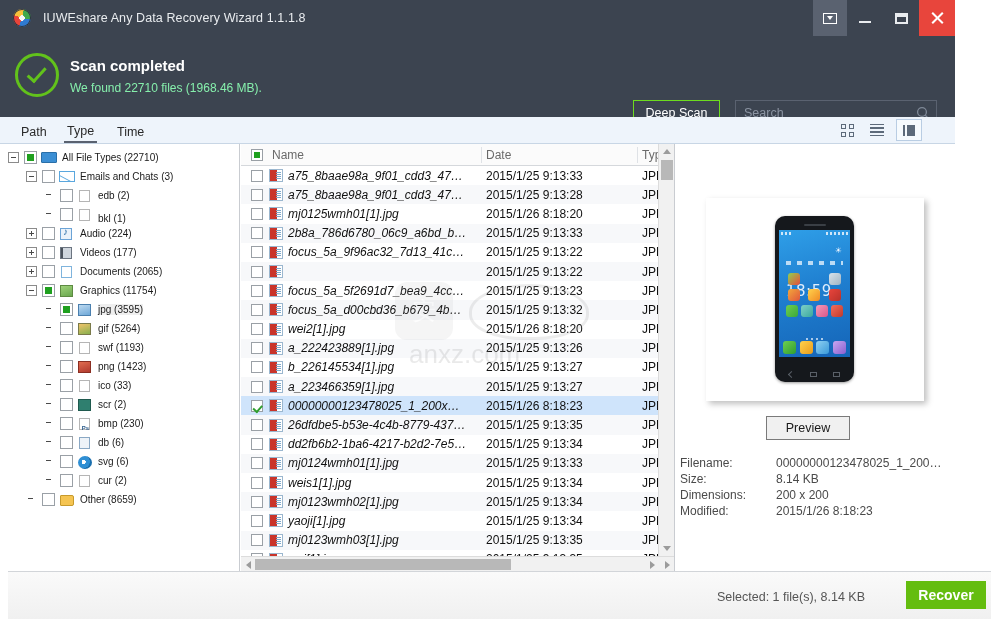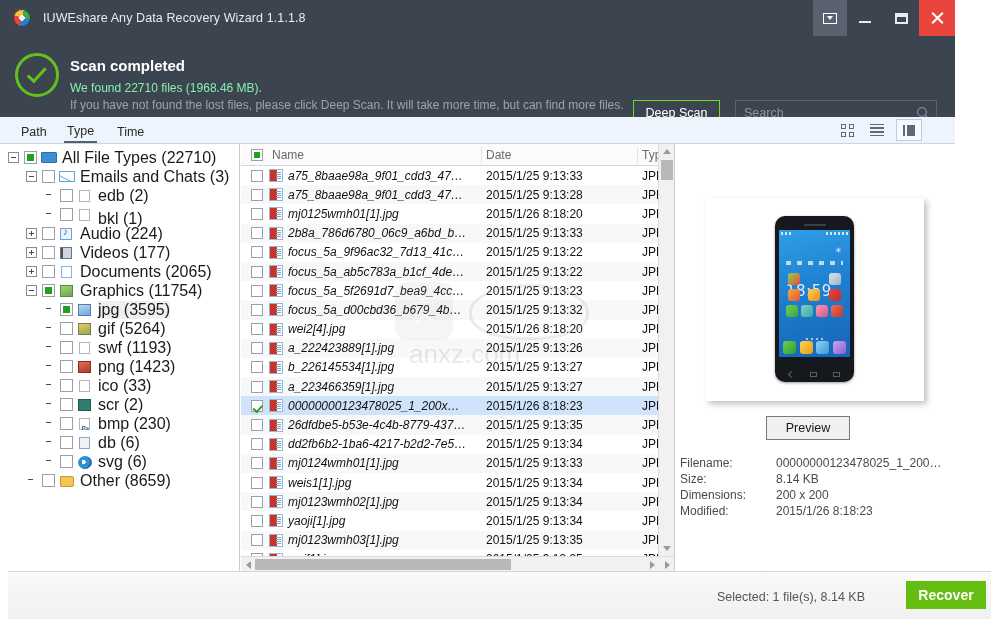--- a/index.html
+++ b/index.html
@@ -159,21 +159,21 @@
     border-right: 1px solid #c9ccd1;
     overflow: hidden;
   }
   .tree {
     position: relative; padding-top: 4px; font-size: 12px; color: #1a1a1a;
   }
   .trow {
     position: relative; height: 19px; display: flex; align-items: center;
     white-space: nowrap; cursor: pointer;
   }
-  .trow .lbl { font-size: 16px; }
+  .trow .lbl { font-size: 10px; }
   .trow.sel .lbl { background: #efefef; }
   .expander {
     width: 11px; height: 11px; border: 1px solid #8b8b8b; background: #fff;
     position: relative; flex: 0 0 auto;
   }
   .expander::before {
     content: ""; position: absolute; left: 2px; top: 4px; width: 5px; height: 1px; background: #4a4a4a;
   }
   .expander.plus::after {
     content: ""; position: absolute; left: 4px; top: 2px; width: 1px; height: 5px; background: #4a4a4a;
@@ -420,21 +420,20 @@
       </div>
     </div>
   </div>
 
   <div class="banner">
     <div class="check-circle">
       <span class="check-mark"></span>
     </div>
     <div class="banner-title">Scan completed</div>
     <div class="banner-l1">We found 22710 files (1968.46 MB).</div>
-    <div class="banner-l2">If you have not found the lost files, please click Deep Scan. It will take more time, but can find more files.</div>
     <button class="deep-scan">Deep Scan</button>
     <div class="search-wrap">
       <input class="search-input" placeholder="Search" style="">
       <span class="search-icon">
         <svg width="15" height="15" viewBox="0 0 15 15">
           <circle cx="6" cy="6" r="4.4" fill="none" stroke="#7e8896" stroke-width="1.3"></circle>
           <line x1="9.3" y1="9.3" x2="13.6" y2="13.6" stroke="#7e8896" stroke-width="1.3"></line>
         </svg>
       </span>
     </div>
@@ -601,20 +600,28 @@
           <span class="lbl" style="margin-left: 5px;">db (6)</span>
         </div>
         <div class="trow" style="padding-left: 44px;">
           <span class="expander none"></span>
           <span class="cbox" style="margin-left: 5px;"></span>
           <span class="ficon" style="margin-left: 4px;">
             <span class="ic-svg" style="display: block;"></span>
           </span>
           <span class="lbl" style="margin-left: 5px;">svg (6)</span>
         </div>
+        <div class="trow" style="padding-left: 44px;">
+          <span class="expander none"></span>
+          <span class="cbox" style="margin-left: 5px;"></span>
+          <span class="ficon" style="margin-left: 4px;">
+            <span class="ic-doc" style="display: block;"></span>
+          </span>
+          <span class="lbl" style="margin-left: 5px;">cur (2)</span>
+        </div>
         <div class="trow" style="padding-left: 26px;">
           <span class="expander none"></span>
           <span class="cbox" style="margin-left: 5px;"></span>
           <span class="ficon" style="margin-left: 4px;">
             <span class="ic-folder" style="display: block;"></span>
           </span>
           <span class="lbl" style="margin-left: 5px;">Other (8659)</span>
         </div>
       </div>
   </div>
@@ -660,42 +667,41 @@
         <div class="frow">
           <span class="fcb"></span>
           <span class="fileicon"></span>
           <span class="fname">focus_5a_9f96ac32_7d13_41c…</span>
           <span class="fdate">2015/1/25 9:13:22</span>
           <span class="ftype">JPE</span>
         </div>
         <div class="frow alt">
           <span class="fcb"></span>
           <span class="fileicon"></span>
-          <span class="fname">focus_5a_ab5c783a_b1cf_4de…</span>
           <span class="fdate">2015/1/25 9:13:22</span>
           <span class="ftype">JPE</span>
         </div>
         <div class="frow">
           <span class="fcb"></span>
           <span class="fileicon"></span>
           <span class="fname">focus_5a_5f2691d7_bea9_4cc…</span>
           <span class="fdate">2015/1/25 9:13:23</span>
           <span class="ftype">JPE</span>
         </div>
         <div class="frow alt">
           <span class="fcb"></span>
           <span class="fileicon"></span>
           <span class="fname">focus_5a_d00cbd36_b679_4b…</span>
           <span class="fdate">2015/1/25 9:13:32</span>
           <span class="ftype">JPE</span>
         </div>
         <div class="frow">
           <span class="fcb"></span>
           <span class="fileicon"></span>
-          <span class="fname">wei2[4].jpg</span>
+          <span class="fname">wei2[1].jpg</span>
           <span class="fdate">2015/1/26 8:18:20</span>
           <span class="ftype">JPE</span>
         </div>
         <div class="frow alt">
           <span class="fcb"></span>
           <span class="fileicon"></span>
           <span class="fname">a_222423889[1].jpg</span>
           <span class="fdate">2015/1/25 9:13:26</span>
           <span class="ftype">JPE</span>
         </div>

